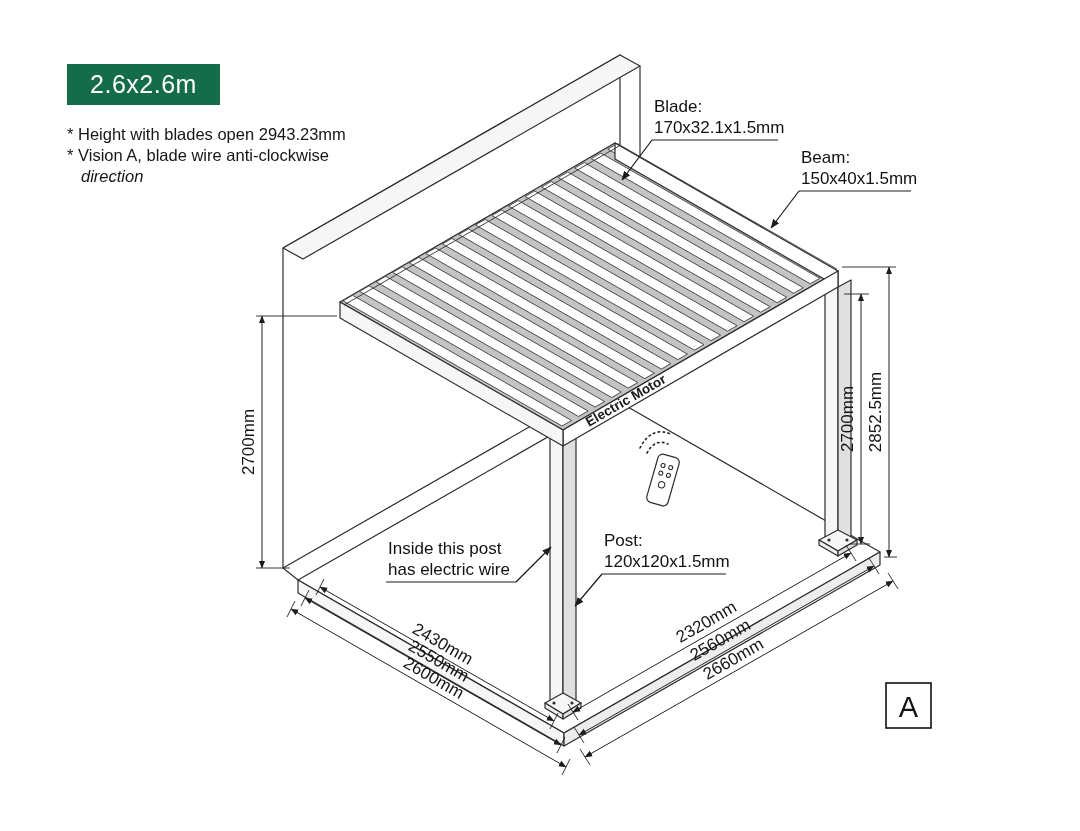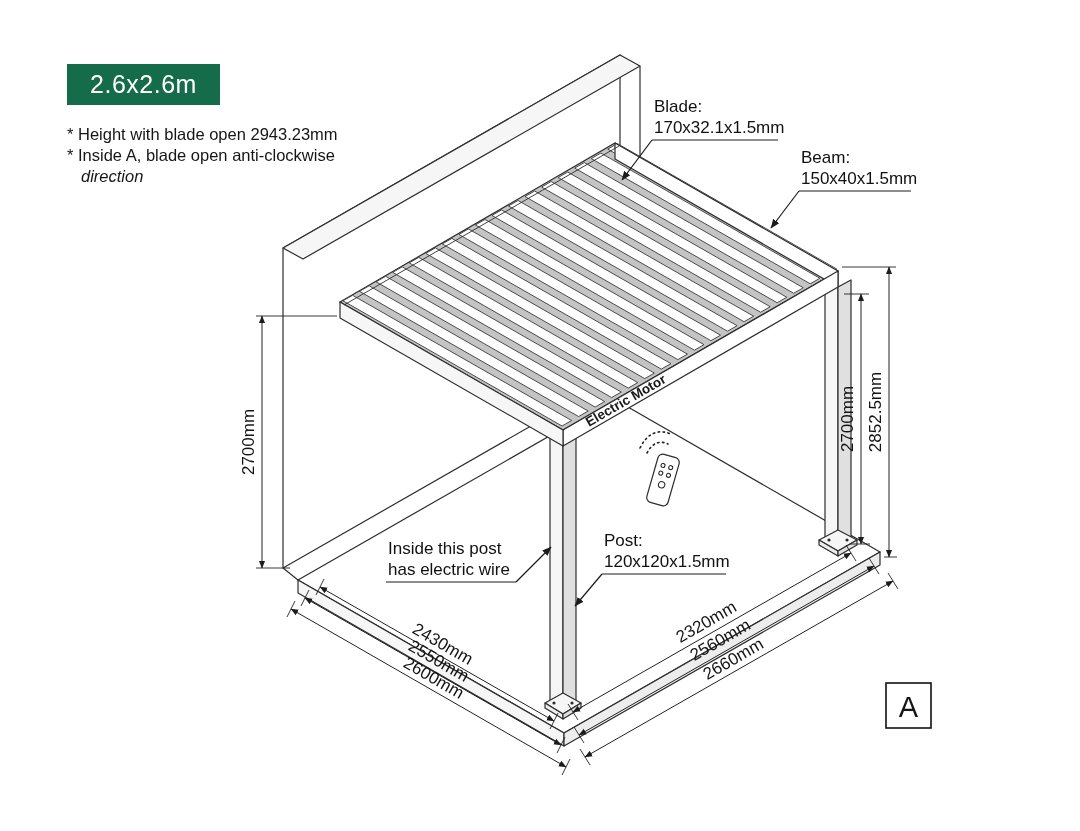--- a/index.html
+++ b/index.html
@@ -39,22 +39,22 @@
   .btn  { fill:none; stroke:#222; stroke-width:1; }
 </style>
 </head>
 <body>
 
 <div class="canvas" data-name="diagram-canvas">
 
   <div class="badge" data-name="size-badge">2.6x2.6m</div>
 
   <div class="notes" data-name="notes-block">
-    <div data-name="note-height">* Height with blade open 2943.23mm</div>
-    <div data-name="note-vision">* Inside A, blade open anti-clockwise</div>
+    <div data-name="note-height">* Height with blades open 2943.23mm</div>
+    <div data-name="note-vision">* Vision A, blade wire anti-clockwise</div>
     <div class="indent" data-name="note-vision-continued">direction</div>
   </div>
 
   <svg class="drawing" width="1080" height="831" viewBox="0 0 1080 831" data-name="pergola-isometric-drawing">
     <defs>
       <marker id="arr" viewBox="0 0 10 10" refX="8.5" refY="5" markerWidth="8.5" markerHeight="8.5" orient="auto-start-reverse">
         <path d="M0,1.3 L9,5 L0,8.7 Z" fill="#1c1c1c"></path>
       </marker>
     </defs>
 

